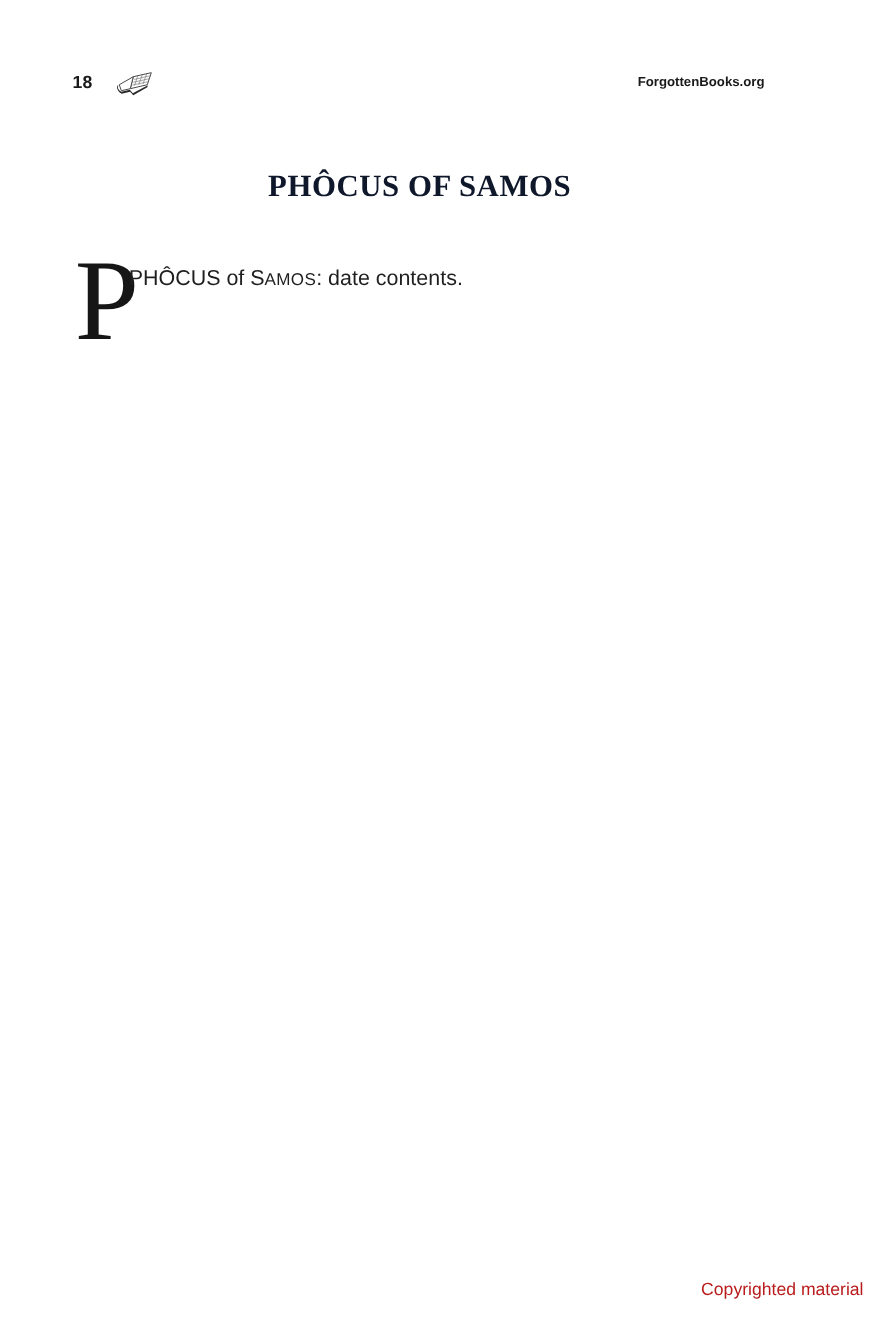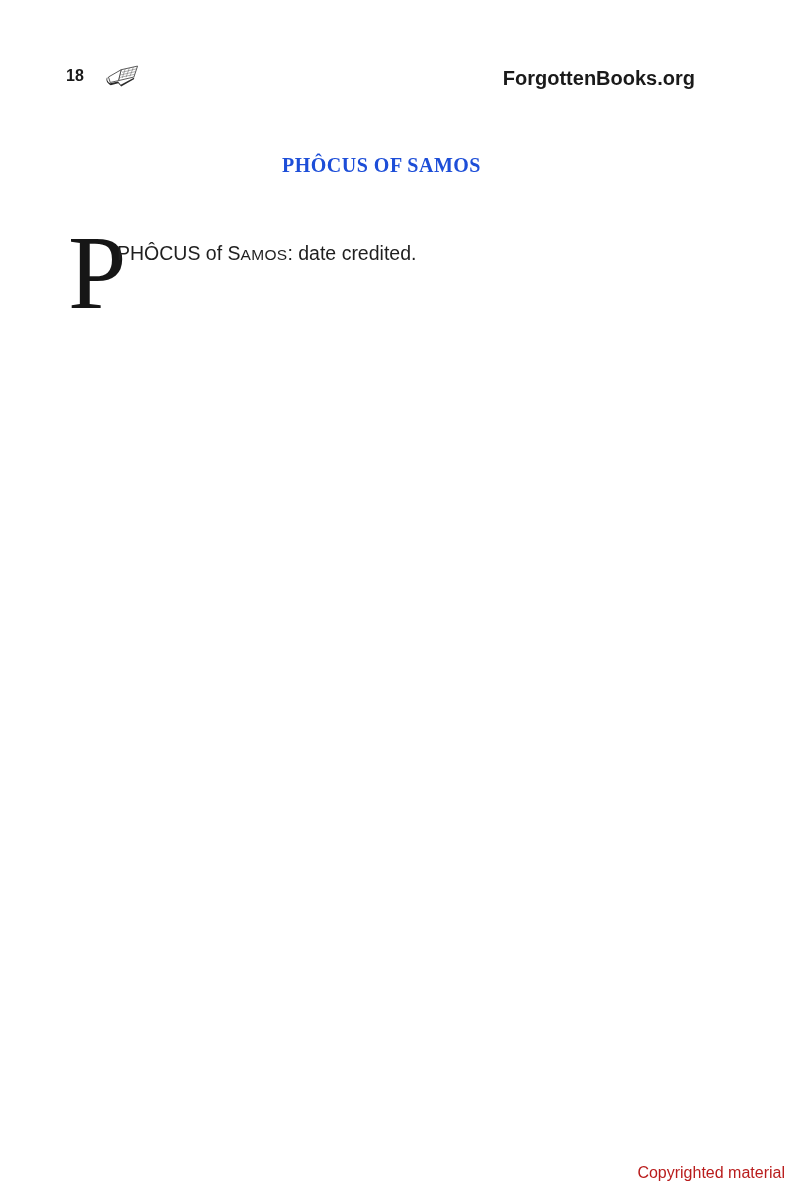--- a/index.html
+++ b/index.html
@@ -33,37 +33,37 @@
   }
   .book-icon {
     position: absolute;
     left: 37px;
     top: 0;
   }
   .site-name {
     position: absolute;
     right: 0;
     top: 4px;
-    font-size: 20px;
+    font-size: 12px;
     font-weight: bold;
     color: #1a1a1a;
   }
 
   
   .chapter-heading {
     position: absolute;
     left: 68px;
     width: 627px;
     top: 154px;
     text-align: center;
     font-family: "Liberation Serif", "DejaVu Serif", serif;
     font-weight: bold;
-    font-size: 20px;
+    font-size: 28px;
     letter-spacing: 0.5px;
-    color: #1d4ed8;
+    color: #0f172a;
   }
 
   
   .lede {
     position: absolute;
     left: 68px;
     top: 232px;
     width: 627px;
     height: 86px;
   }
@@ -145,19 +145,19 @@
         <path d="M5,15.5 C4,18 5,20.5 8,22 L16.5,20 L19.5,23.5 L34.5,15.5 L34,17.5 L20,25.5 L16.8,22 L8.5,24 C4.5,22 3,18.5 4.2,15.8 Z" fill="#2b2b2b"></path>
       </svg>
     </span>
     <span class="site-name">ForgottenBooks.org</span>
   </div>
 
   <div class="chapter-heading">PHÔCUS OF SAMOS</div>
 
   <div class="lede">
     <span class="dropcap">P</span>
-    <span class="lede-text"><span>PHÔCUS</span><span> of </span><span>S</span><span class="smallcaps">AMOS</span><span>: date credited.</span></span>
+    <span class="lede-text"><span>PHÔCUS</span><span> of </span><span>S</span><span class="smallcaps">AMOS</span><span>: date contents.</span></span>
   </div>
 
 
   <div class="watermark">Copyrighted material</div>
 
 </div>
 
 </body></html>

